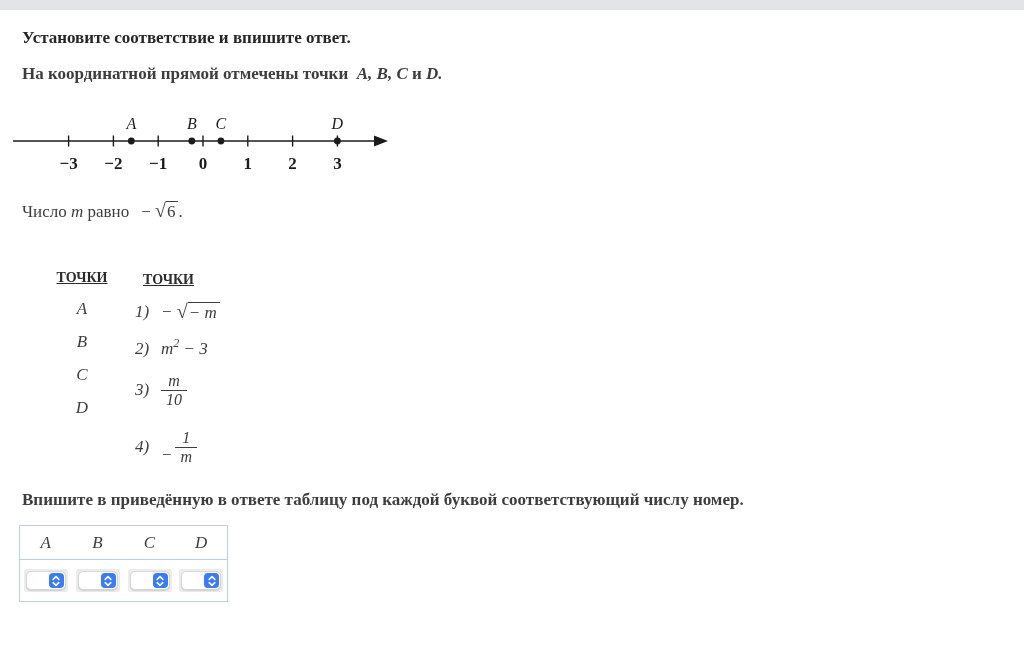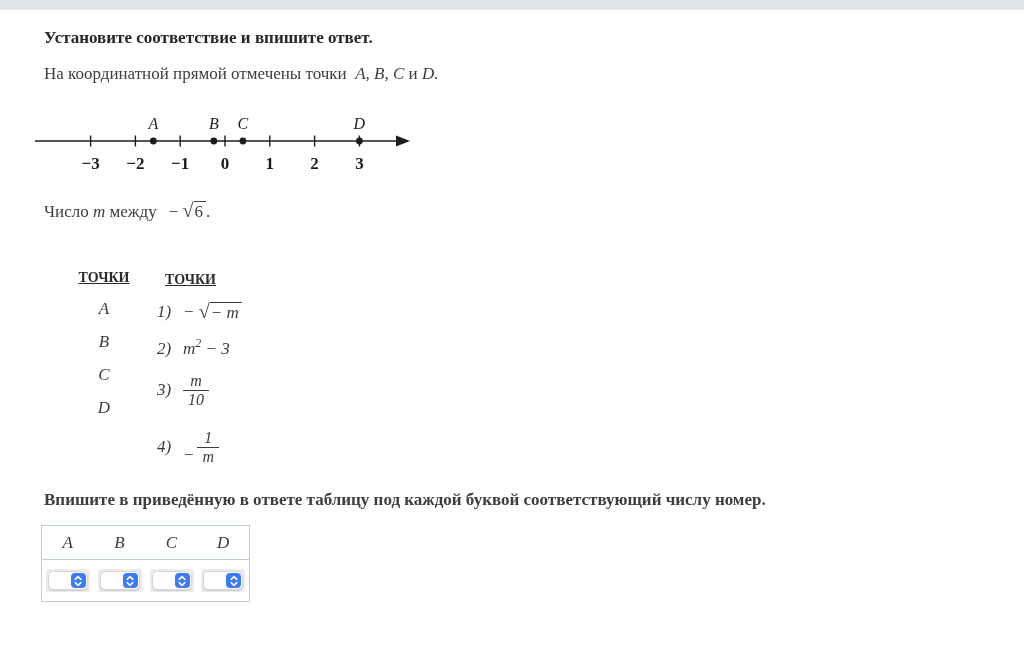--- a/index.html
+++ b/index.html
@@ -4,25 +4,25 @@
 <style>
   * { box-sizing: border-box; }
   html,body { margin:0; padding:0; }
   body {
     width:1024px; height:666px; overflow:hidden;
     background:#ffffff;
     font-family:"Liberation Serif", serif;
     color:#3d3d3d;
   }
   .topbar { width:100%; height:10px; background:#e2e5e7; }
-  .content { padding:0 22px;margin-left:22px; }
+  .content { padding:0 22px; }
 
   .title { font-size:17px; font-weight:bold; color:#262626; margin:17px 0 0; line-height:22px; }
   .para  { font-size:17px; line-height:22px; margin:0; }
-  .intro { margin-top:14px; }
+  .intro { margin-top:14px;font-weight:bold; }
   .intro i { font-family:"Liberation Serif", serif; }
   .m-line { margin-top:24px; }
   .match-instr { margin-top:5px; }
   .fill-instr { margin-top:24px;font-weight:bold; }
 
   
   .numberline-wrap { margin:25px 0 0 -10px; }
   svg.numberline { display:block; }
   .nl-num { font-family:"Liberation Serif", serif; font-size:17px; font-weight:bold; fill:#1c1c1c; }
   .nl-pt  { font-family:"Liberation Serif", serif; font-size:16px; font-style:italic; fill:#1c1c1c; }
@@ -102,21 +102,21 @@
         <text x="119.32000000000001" y="19" text-anchor="middle" class="nl-pt">A</text>
         <circle cx="179.8" cy="31" r="3.4" fill="#1c1c1c"></circle>
         <text x="179.8" y="19" text-anchor="middle" class="nl-pt">B</text>
         <circle cx="208.92" cy="31" r="3.4" fill="#1c1c1c"></circle>
         <text x="208.92" y="19" text-anchor="middle" class="nl-pt">C</text>
         <circle cx="325.4" cy="31" r="3.4" fill="#1c1c1c"></circle>
         <text x="325.4" y="19" text-anchor="middle" class="nl-pt">D</text>
       </svg>
   </div>
 
-  <p class="para m-line"><span>Число</span> <span class="mvar">m</span> <span>между</span><span class="pre-minus">−</span> <span class="sqrt"><span class="sqrt-sym">√</span><span class="rad">6</span></span><span>.</span></p>
+  <p class="para m-line"><span>Число</span> <span class="mvar">m</span> <span>равно</span><span class="pre-minus">−</span> <span class="sqrt"><span class="sqrt-sym">√</span><span class="rad">6</span></span><span>.</span></p>
 
 
   <div class="match-block">
 
     <div class="points-col">
       <div class="col-header">ТОЧКИ</div>
       <div class="point-letter">A</div>
       <div class="point-letter">B</div>
       <div class="point-letter">C</div>
       <div class="point-letter">D</div>

